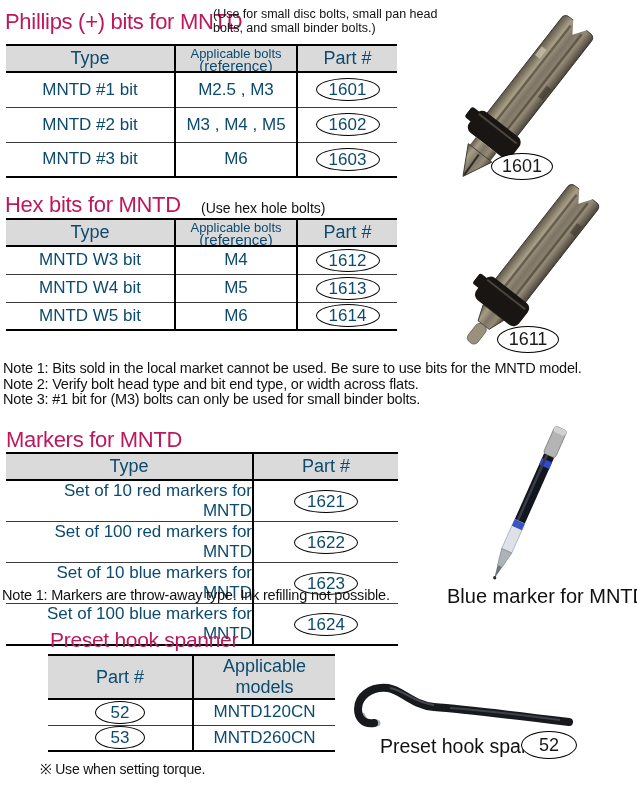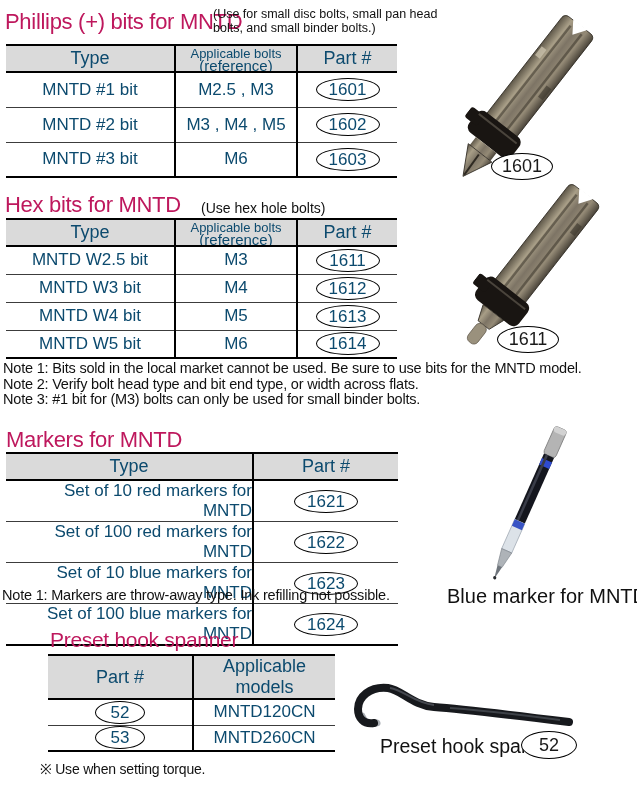--- a/index.html
+++ b/index.html
@@ -137,25 +137,20 @@
         <th>Type</th>
         <th>
           <div class="h-main">Applicable bolts</div>
           <div class="h-sub">(reference)</div>
         </th>
         <th>Part #</th>
       </tr>
     </thead>
     <tbody>
       <tr>
-        <td class="c-type">MNTD W2.5 bit</td>
-        <td class="c-bolts">M3</td>
-        <td class="c-part"><span class="pnum">1611</span></td>
-      </tr>
-      <tr>
         <td class="c-type">MNTD W3 bit</td>
         <td class="c-bolts">M4</td>
         <td class="c-part"><span class="pnum">1612</span></td>
       </tr>
       <tr>
         <td class="c-type">MNTD W4 bit</td>
         <td class="c-bolts">M5</td>
         <td class="c-part"><span class="pnum">1613</span></td>
       </tr>
       <tr>

